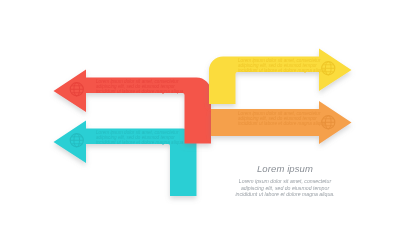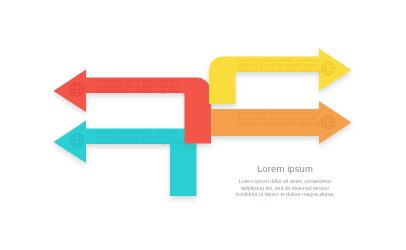--- a/index.html
+++ b/index.html
@@ -12,20 +12,21 @@
     width: 406px;
     height: 250px;
     overflow: hidden;
     font-family: "Liberation Sans", sans-serif;
   }
   #stage {
     position: relative;
     width: 406px;
     height: 188px;
     background: #ffffff;
+    font-style: italic;
   }
   #infographic-svg {
     position: absolute;
     left: 0;
     top: 0;
     width: 406px;
     height: 250px;
     display: block;
   }
   .arrow-body-text {

